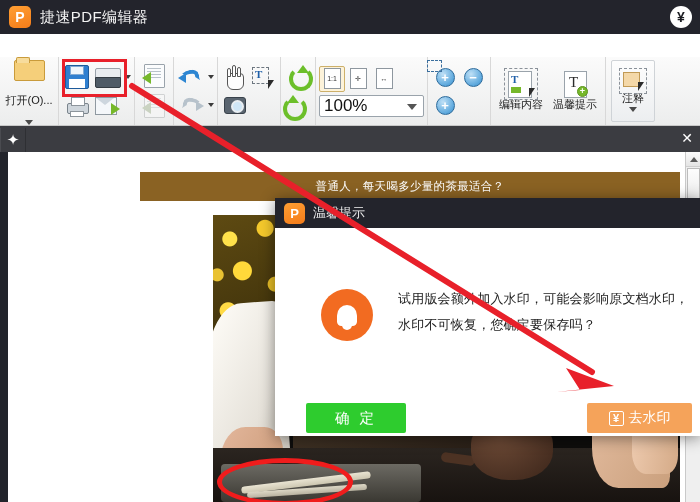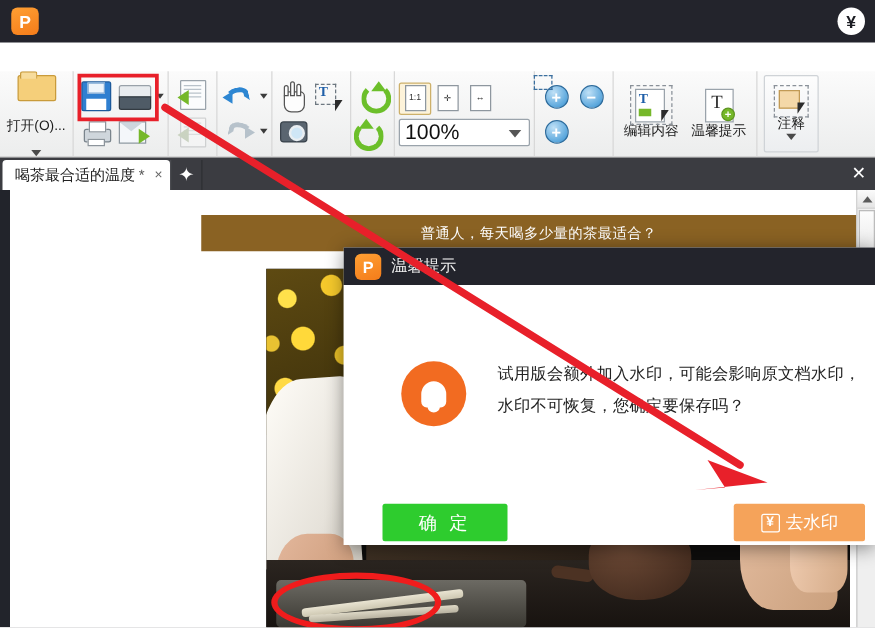--- a/index.html
+++ b/index.html
@@ -371,21 +371,21 @@
     background:#ffffff;
   }
   .page {
     position:absolute; left:12px; top:2px; width:664px; height:348px;
     background:#ffffff;
   }
   .banner {
     position:absolute; left:128px; top:18px; width:540px; height:29px;
     background:#8a6223; color:#ffffff;
     display:flex; align-items:center; justify-content:center;
-    font-size:11.5px; letter-spacing:.3px;margin-left:21px;
+    font-size:11.5px; letter-spacing:.3px;
   }
   .photo {
     position:absolute; left:201px; top:61px; width:467px; height:289px;
     background:#0e0d0c; overflow:hidden;
   }
   .ph-gold {
     position:absolute; left:0; top:0; width:84px; height:133px;
     background:
       radial-gradient(circle at 20% 18%, #ffe14b 0 7px, transparent 8px),
       radial-gradient(circle at 62% 10%, #f5c92c 0 8px, transparent 9px),
@@ -544,20 +544,21 @@
     z-index: 70; pointer-events:none;
   }
 </style>
 </head>
 <body>
 
 <div id="app">
 
   <div class="titlebar">
     <div class="app-logo">P</div>
+    <div class="app-title">捷速PDF编辑器</div>
     <div class="coin-btn">¥</div>
   </div>
 
 
   <div class="toolbar">
 
     <div class="tgroup">
       <div class="bigbtn">
         <span class="ico ico-folder"></span>
         <span class="lbl">打开(O)...</span>
@@ -753,25 +754,20 @@
         <span class="btn-lbl">注释</span>
         <span class="caret-lg"></span>
       </div>
 
     </div>
   </div>
 
   <div class="redbox"></div>
 
   <div class="tabbar">
-    <div class="tab">
-      <span>喝茶最合适的温度</span>
-      <span class="star">*</span>
-      <span class="x">×</span>
-    </div>
     <div class="addtab">✦</div>
     <div class="tabclose">✕</div>
   </div>
 
   <div class="docarea">
     <div class="docshadow"></div>
     <div class="page">
       <div class="banner">普通人，每天喝多少量的茶最适合？</div>
       <div class="photo">
         <div class="ph-wood"></div>

